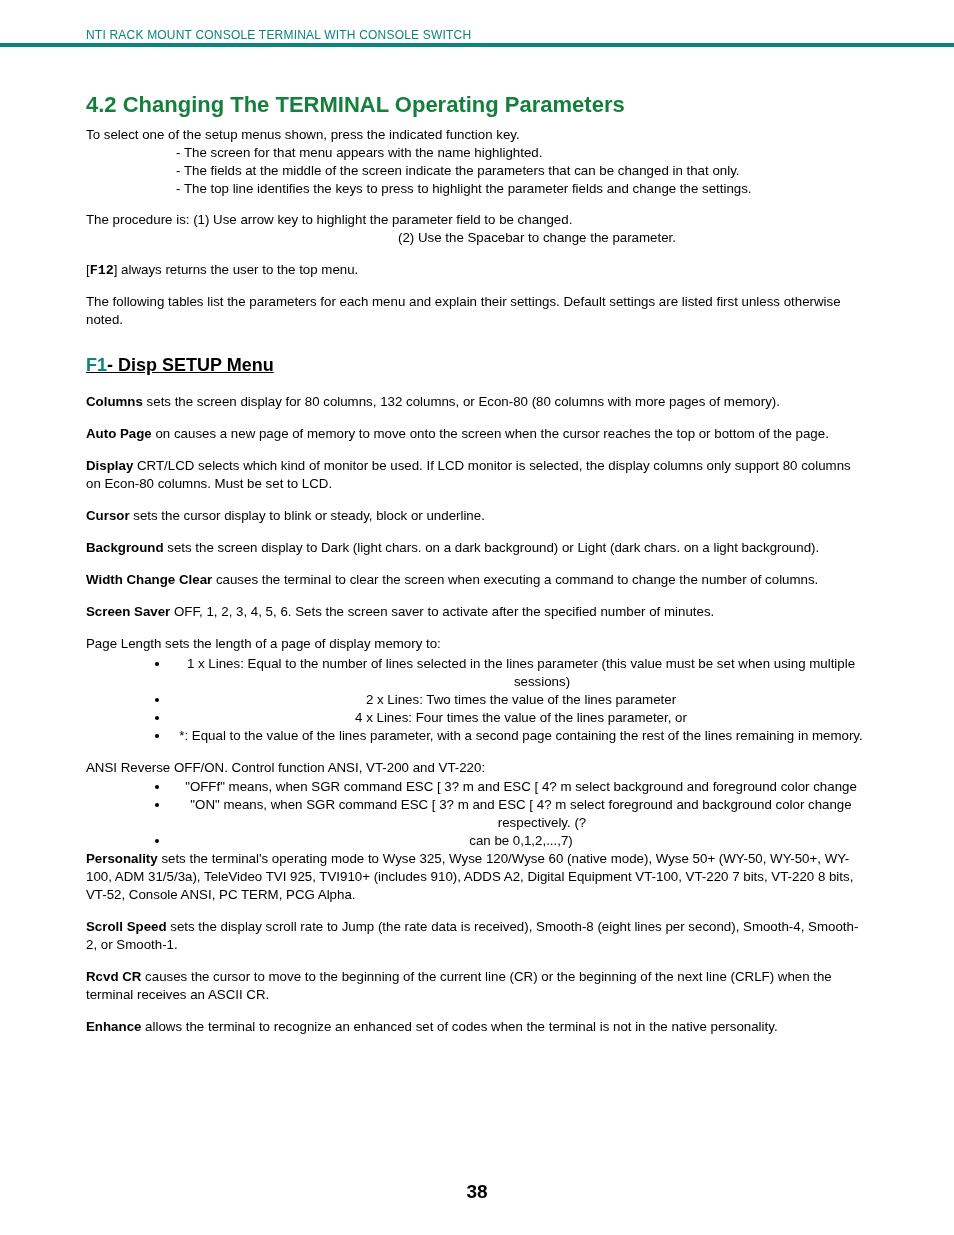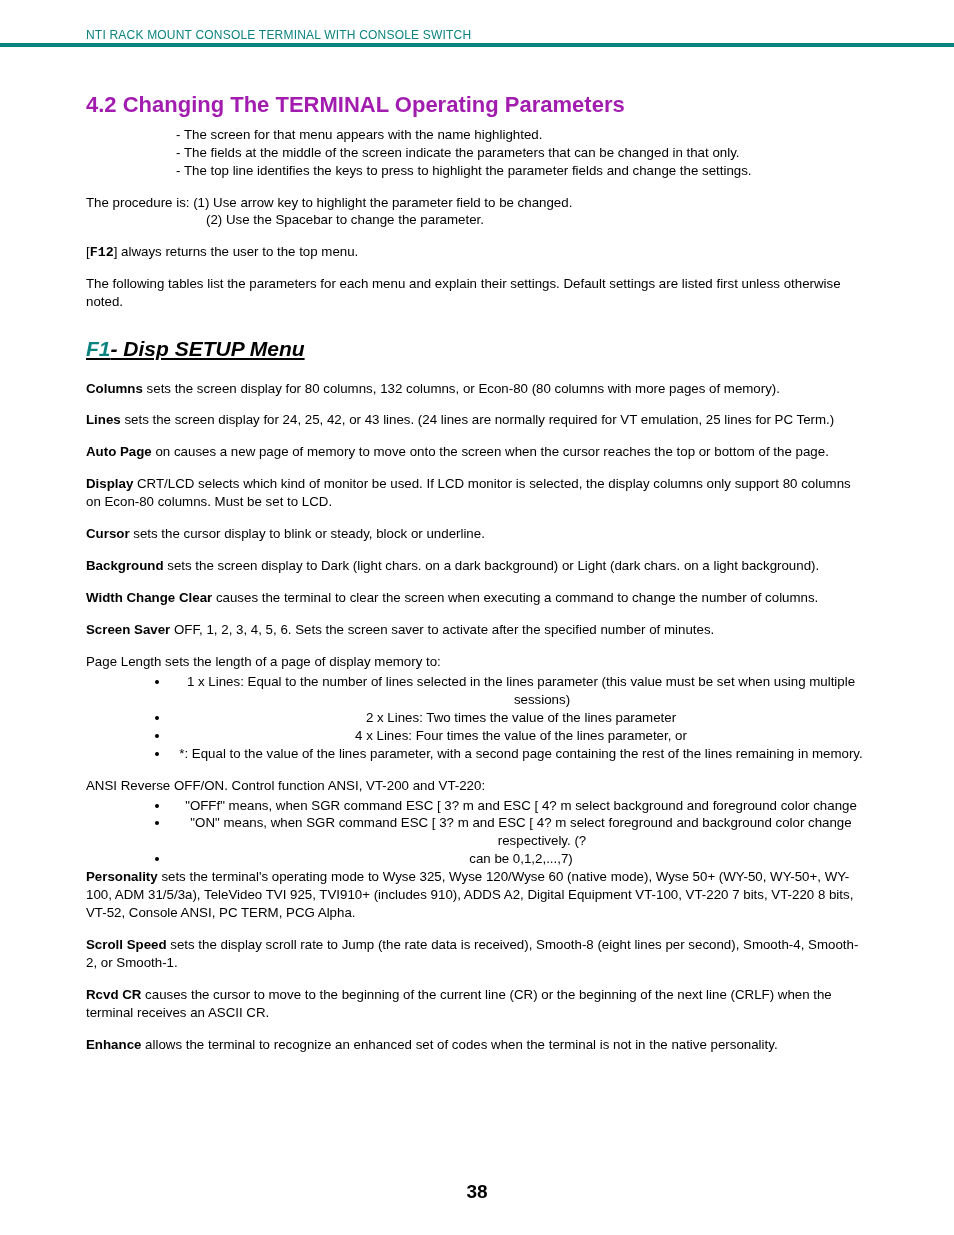--- a/index.html
+++ b/index.html
@@ -32,50 +32,50 @@
     height: 4px;
     background: #0b8480;
   }
   .content {
     position: absolute;
     top: 90px;
     left: 86px;
     right: 86px;
   }
   h1.sec-title {
-    color: #a21caf;
+    color: #15803d;
     font-size: 22px;
     font-weight: bold;
     margin: 0 0 6px 0;
   }
   .body-text {
     font-size: 13.3px;
     line-height: 1.35;
   }
   .body-text p { margin: 0 0 13px 0; }
   .indent-list {
     margin: 0 0 0 0;
     padding: 0 0 0 90px;
   }
   .indent-list .li {
     margin: 0;
   }
   .proc-indent {
     padding-left: 120px;
+    text-align: center;
   }
   .mono {
     font-family: "Courier New", monospace;
     font-weight: bold;
   }
   h2.sub-title {
-    font-size: 21px;
+    font-size: 18px;
     font-weight: bold;
     text-decoration: underline;
     margin: 24px 0 16px 0;
-    font-style: italic;
   }
   h2.sub-title .key-label {
     color: #0b8480;
   }
   .param { margin-bottom: 14px; }
   .param .term { font-weight: bold; }
   ul.bullets {
     list-style-type: disc;
     margin: 0 0 0 0;
     padding-left: 84px;
@@ -103,20 +103,21 @@
 <body>
 
 <div class="page">
   <div class="header-line">NTI RACK MOUNT CONSOLE TERMINAL WITH CONSOLE SWITCH</div>
   <div class="green-bar"></div>
 
   <div class="content body-text">
     <h1 class="sec-title">4.2 Changing The TERMINAL Operating Parameters</h1>
 
     <div>
+      <div>To select one of the setup menus shown, press the indicated function key.</div>
       <div class="indent-list">
         <div class="li">- The screen for that menu appears with the name highlighted.</div>
         <div class="li">- The fields at the middle of the screen indicate the parameters that can be changed in that only.</div>
         <div class="li">- The top line identifies the keys to press to highlight the parameter fields and change the settings.</div>
       </div>
     </div>
 
     <div style="height:14px"></div>
 
     <div>
@@ -130,21 +131,20 @@
       <span>[</span><span class="mono">F12</span><span>] always returns the user to the top menu.</span>
     </p>
 
     <p>The following tables list the parameters for each menu and explain their settings. Default settings are listed first unless otherwise noted.</p>
 
     <h2 class="sub-title">
       <span class="key-label">F1</span><span>-  Disp SETUP Menu</span>
     </h2>
 
     <div class="param"><span class="term">Columns</span><span> sets the screen display for 80 columns, 132 columns, or Econ-80 (80 columns with more pages of memory).</span></div>
-    <div class="param"><span class="term">Lines</span><span> sets the screen display for 24, 25, 42, or 43 lines. (24 lines are normally required for VT emulation, 25 lines for PC Term.)</span></div>
     <div class="param"><span class="term">Auto Page</span><span> on causes a new page of memory to move onto the screen when the cursor reaches the top or bottom of the page.</span></div>
     <div class="param"><span class="term">Display</span><span> CRT/LCD selects which kind of monitor be used. If LCD monitor is selected, the display columns only support 80 columns on Econ-80 columns. Must be set to LCD.</span></div>
     <div class="param"><span class="term">Cursor</span><span> sets the cursor display to blink or steady, block or underline.</span></div>
     <div class="param"><span class="term">Background</span><span> sets the screen display to Dark (light chars. on a dark background) or Light (dark chars. on a light background).</span></div>
     <div class="param"><span class="term">Width Change Clear</span><span> causes the terminal to clear the screen when executing a command to change the number of columns.</span></div>
     <div class="param"><span class="term">Screen Saver</span><span> OFF, 1, 2, 3, 4, 5, 6. Sets the screen saver to activate after the specified number of minutes.</span></div>
 
     <div style="margin-bottom:2px;">
       <span class="term">Page Length</span><span> sets the length of a page of display memory to:</span>
     </div>

